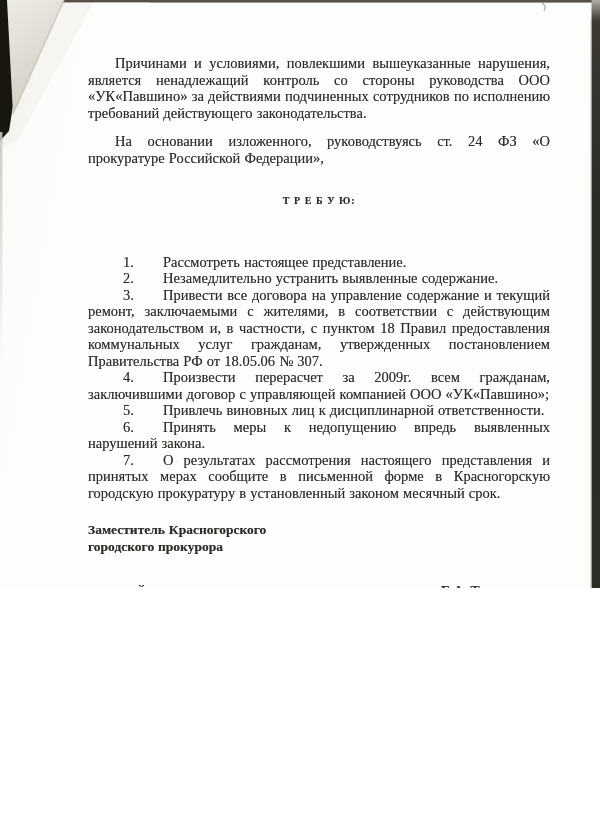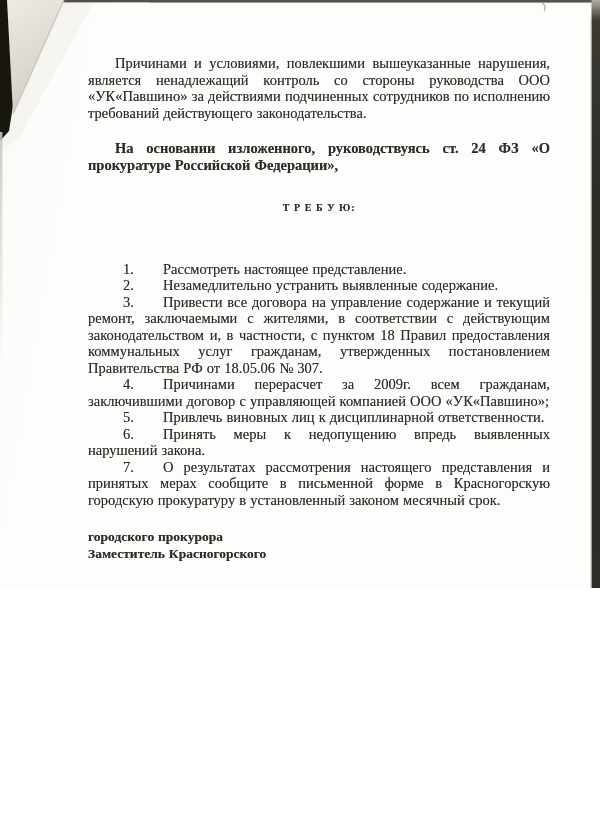--- a/index.html
+++ b/index.html
@@ -28,21 +28,21 @@
     top: 0;
     width: 462px;
     font-size: 14.5px;
     line-height: 16.5px;
     text-align: justify;
     text-shadow: 0 0 0.6px rgba(52,50,46,0.55);
     word-spacing: 0.5px;
   }
   .para { margin: 0; text-indent: 27px; }
   .p-causes { margin-top: 55px; }
-  .p-basis  { margin-top: 19px; font-weight: bold; }
+  .p-basis  { margin-top: 12px; }
   .heading {
     margin: 27px 0 0 0;
     text-align: center;
     font-size: 10px;
     font-weight: 700;
     letter-spacing: 0.8px;
     text-indent: 0;
   }
   .demands { margin-top: 44px; }
   .item { margin: 0; text-indent: 35px; }
@@ -116,29 +116,29 @@
     <p class="para p-causes">Причинами и условиями, повлекшими вышеуказанные нарушения, является ненадлежащий контроль со стороны руководства ООО «УК«Павшино» за действиями подчиненных сотрудников по исполнению требований действующего законодательства.</p>
 
     <p class="para p-basis">На основании изложенного, руководствуясь ст. 24 ФЗ «О прокуратуре Российской Федерации»,</p>
 
     <h2 class="heading">Т Р Е Б У Ю:</h2>
 
     <div class="demands">
       <p class="item"><span class="num">1.</span><span>Рассмотреть настоящее представление.</span></p>
       <p class="item"><span class="num">2.</span><span>Незамедлительно устранить выявленные содержание.</span></p>
       <p class="item"><span class="num">3.</span><span>Привести все договора на управление содержание и текущий ремонт, заключаемыми с жителями, в соответствии с действующим законодательством и, в частности, с пунктом 18 Правил предоставления коммунальных услуг гражданам, утвержденных постановлением Правительства РФ от 18.05.06 № 307.</span></p>
-      <p class="item"><span class="num">4.</span><span>Причинами перерасчет за 2009г. всем гражданам, заключившими договор с управляющей компанией ООО «УК«Павшино»;</span></p>
+      <p class="item"><span class="num">4.</span><span>Произвести перерасчет за 2009г. всем гражданам, заключившими договор с управляющей компанией ООО «УК«Павшино»;</span></p>
       <p class="item"><span class="num">5.</span><span>Привлечь виновных лиц к дисциплинарной ответственности.</span></p>
       <p class="item"><span class="num">6.</span><span>Принять меры к недопущению впредь выявленных нарушений закона.</span></p>
       <p class="item"><span class="num">7.</span><span>О результатах рассмотрения настоящего представления и принятых мерах сообщите в письменной форме в Красногорскую городскую прокуратуру в установленный законом месячный срок.</span></p>
     </div>
 
     <div class="sig">
+      <p>Заместитель Красногорского</p>
       <p>городского прокурора</p>
-      <p>Заместитель Красногорского</p>
       <div class="sig-row">
         <p>младший советник юстиции</p>
         <p class="name">Е.А. Теняева</p>
       </div>
     </div>
 
   </div>
 </div>
 
 </body></html>

